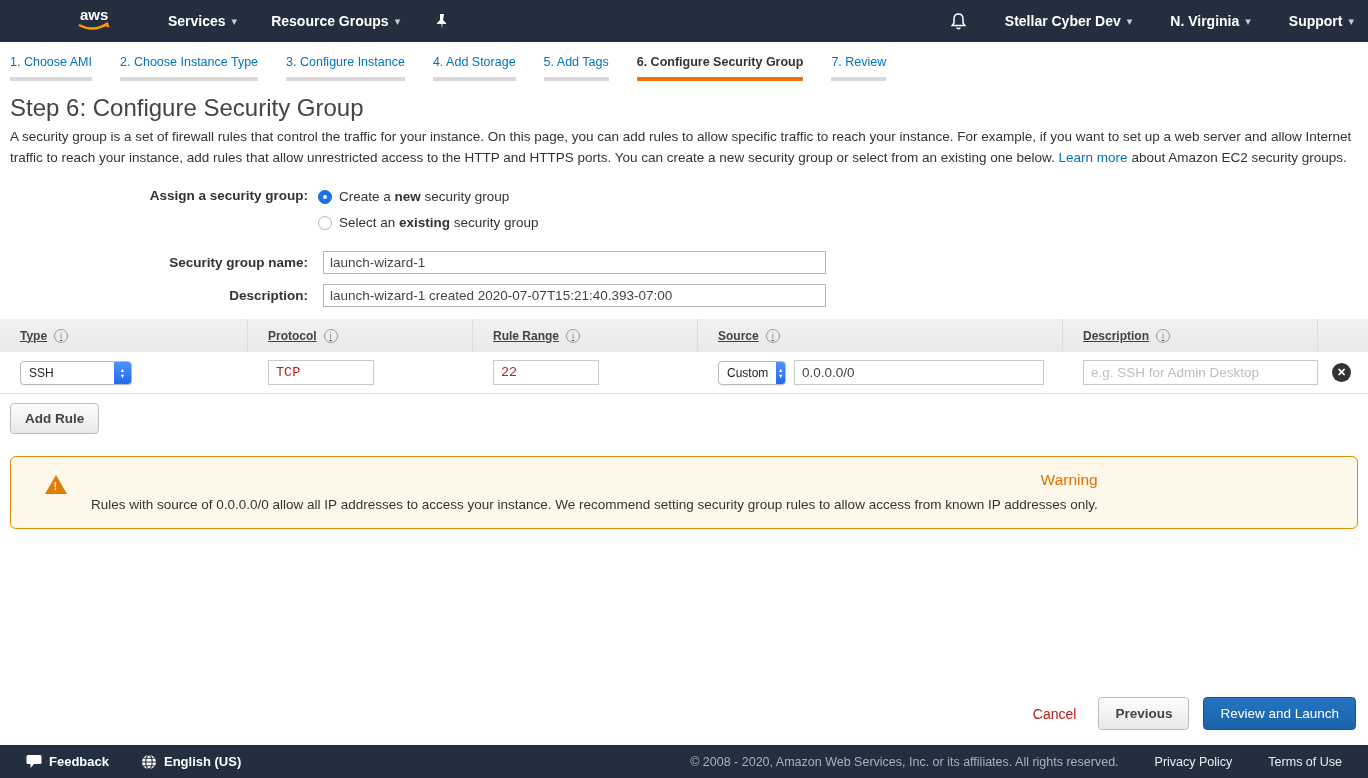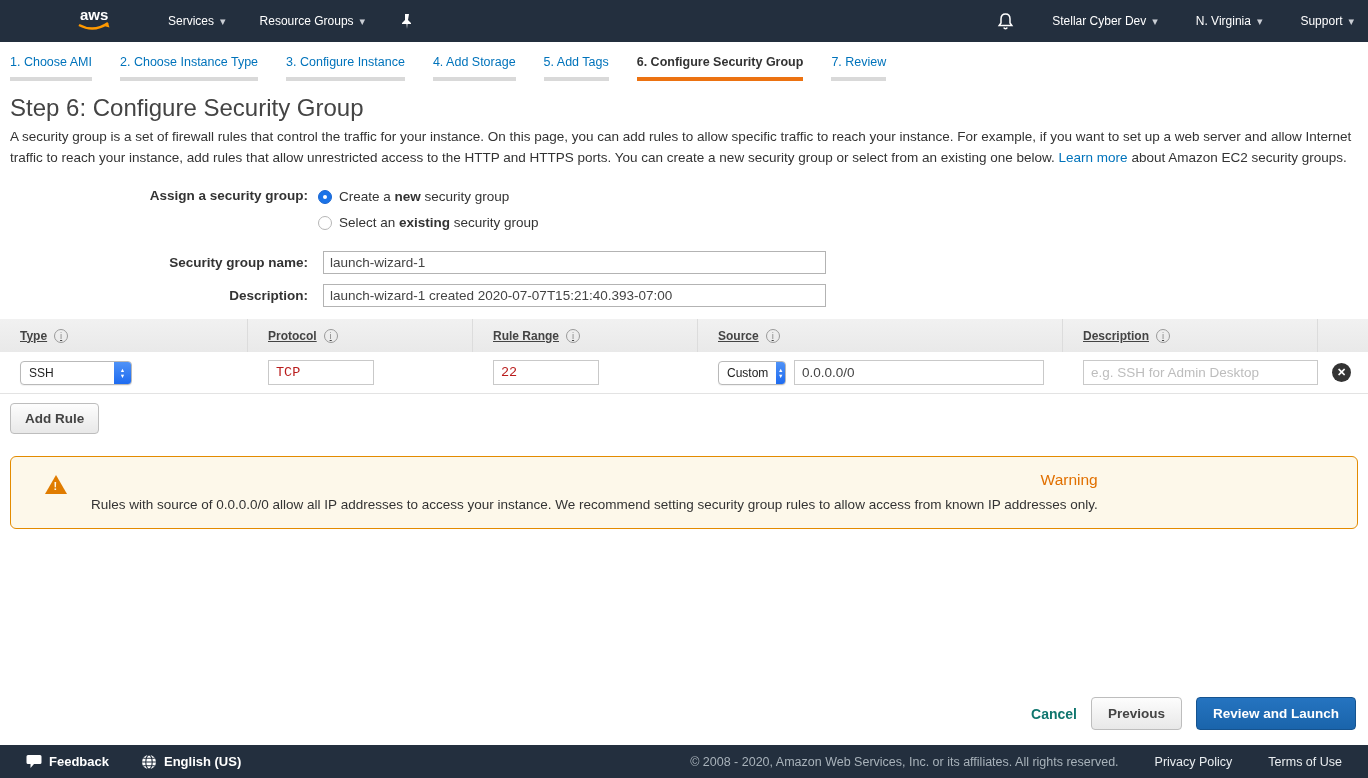--- a/index.html
+++ b/index.html
@@ -10,21 +10,21 @@
     font-size:13.5px;
   }
 
   
   .navbar {
     height:42px; background:#232f3e; display:flex; align-items:center;
     color:#fff; padding:0 14px;
   }
   .navbar .logo { margin-left:58px; margin-right:52px; cursor:pointer; }
   .nav-item {
-    color:#fff; font-weight:normal; font-size:12px; margin-right:34px;
+    color:#fff; font-weight:bold; font-size:14px; margin-right:34px;
     cursor:pointer; display:flex; align-items:center; gap:6px;
   }
   .caret::after { content:"▾"; font-size:11px; color:#c9ced4; font-weight:normal; }
   .nav-right { margin-left:auto; display:flex; align-items:center; }
   .nav-right .nav-item { margin-right:0; margin-left:38px; }
   .bell svg, .pin svg { display:block; }
 
   
   .tabbar {
     padding:13px 10px 0 10px; display:flex; gap:28px; background:#fff;
@@ -146,24 +146,24 @@
     content:"!"; position:absolute; left:-2.5px; top:5px; color:#fdf8ea;
     font-size:11px; font-weight:bold;
   }
   .warn-title { color:#e17000; font-size:15.5px; margin-bottom:8px;text-align:right; }
   .warn-msg { color:#333; font-size:13.5px; }
 
   
   .actions {
     position:absolute; right:12px; bottom:48px; display:flex; align-items:center; gap:14px;
   }
-  .cancel-link { color:#0f766e; font-weight:bold; font-size:14px; text-decoration:none; cursor:pointer; }
+  .cancel-link { color:#b91c1c; font-weight:normal; font-size:14px; text-decoration:none; cursor:pointer; margin-right:8px; }
   .primary-btn {
     background:linear-gradient(#2574c0,#1a64ab); border:1px solid #15538f;
-    border-radius:4px; color:#fff; font-weight:bold; font-size:13.5px;
+    border-radius:4px; color:#fff; font-weight:normal; font-size:13.5px;
     padding:8px 16px; cursor:pointer; font-family:"Liberation Sans", sans-serif;
   }
   .prev-btn { padding:8px 16px; }
 
   
   .footer {
     position:absolute; left:0; right:0; bottom:0; height:33px; background:#232f3e;
     display:flex; align-items:center; color:#fff; padding:0 26px; font-size:13px;
   }
   .footer-item { display:flex; align-items:center; gap:7px; font-weight:bold; margin-right:32px; cursor:pointer; }

